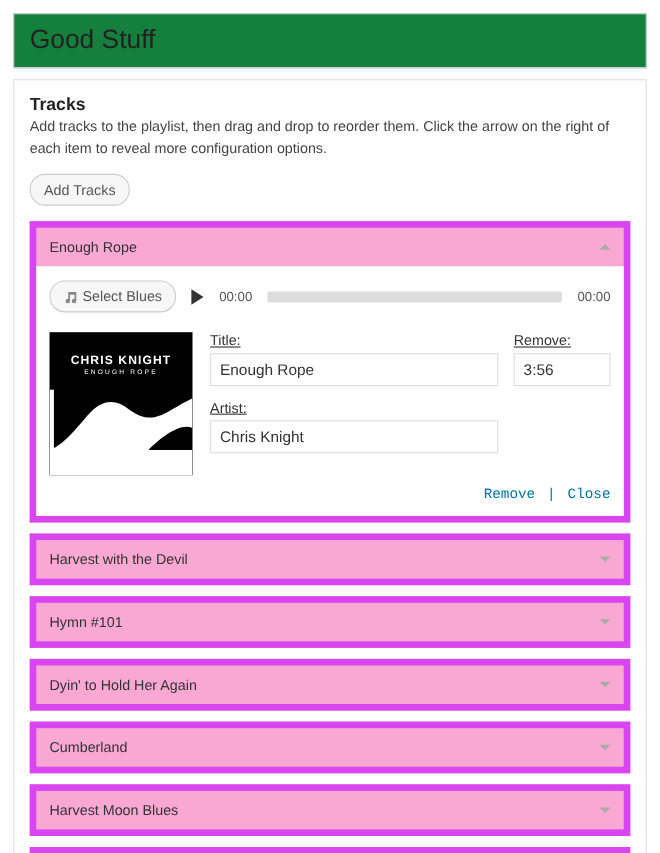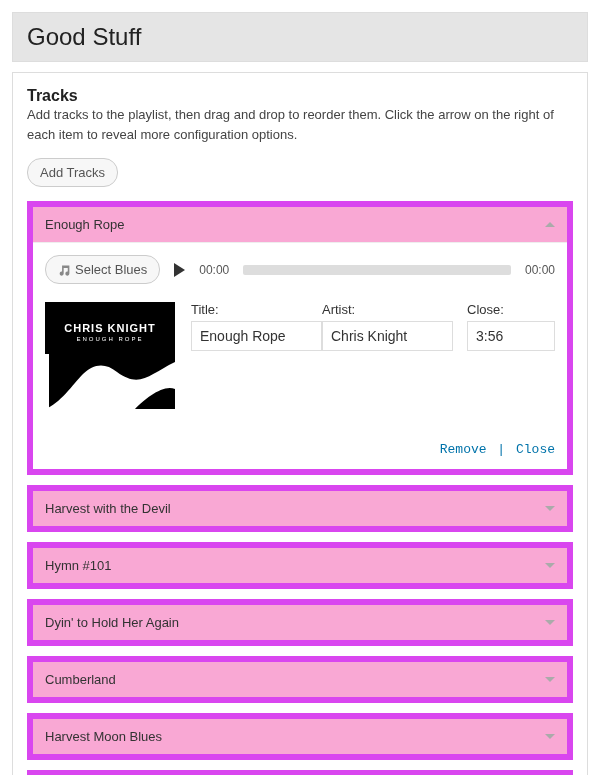--- a/index.html
+++ b/index.html
@@ -1,18 +1,18 @@
 <!DOCTYPE html>
 <html><head>
 <meta charset="utf-8">
 <style>
 * { box-sizing: border-box; margin: 0; padding: 0; }
 body { font-family: -apple-system, "Segoe UI", Helvetica, Arial, sans-serif; background: #fff; width: 600px; color: #333; }
 .outer { padding: 12px; }
-.title-box { border: 1px solid #ddd; padding: 10px 14px; background: #e5e5e5; }
+.title-box { border: 1px solid #ddd; padding: 10px 14px; background: #15803d; }
 .title-box h1 { font-size: 24px; font-weight: 400; color: #222; }
 .panel { border: 1px solid #ddd; margin-top: 10px; padding: 14px; }
 .panel h2 { font-size: 16px; font-weight: 600; color: #222; }
 .desc { font-size: 13px; line-height: 1.5; color: #444; margin-bottom: 14px; }
 .btn { display: inline-block; border: 1px solid #ccc; background: #f7f7f7; padding: 6px 12px; font-size: 13px; border-radius: 14px; color: #555; cursor: pointer; }
 .btn svg { vertical-align: -2px; margin-right: 4px; }
 .tracklist { margin-top: 14px; }
 .track { border: 6px solid #d946ef; margin-bottom: 10px; background: #f9a8d4; }
 .track-head { display: flex; align-items: center; justify-content: space-between; padding: 10px 12px; font-size: 13px; color: #333; cursor: pointer; }
 .track-head .tri { width: 0; height: 0; border-left: 5px solid transparent; border-right: 5px solid transparent; }
@@ -22,21 +22,21 @@
 .audio-row { display: flex; align-items: center; gap: 14px; margin-bottom: 18px; }
 .play-icon { width: 0; height: 0; border-top: 7px solid transparent; border-bottom: 7px solid transparent; border-left: 11px solid #333; cursor: pointer; }
 .time { font-size: 12px; color: #555; }
 .progress { flex: 1; height: 10px; background: #ddd; border-radius: 2px; }
 .details { display: flex; gap: 16px; }
 .art { width: 130px; height: 130px; background: #000; position: relative; flex-shrink: 0; overflow: hidden; }
 .art-text1 { color: #fff; font-size: 11px; font-weight: bold; letter-spacing: 1px; position: absolute; top: 20px; width: 100%; text-align: center; }
 .art-text2 { color: #fff; font-size: 6px; letter-spacing: 2px; position: absolute; top: 34px; width: 100%; text-align: center; }
 .art-shape { position: absolute; bottom: 0; left: 0; width: 100%; height: 78px; }
 .fields { flex: 1; display: flex; gap: 14px; }
-.col { display: flex; flex-direction: row; }
+.col { display: flex; flex-direction: column; text-decoration: underline; }
 .col.grow { flex: 1; }
 .lbl { font-size: 13px; color: #333; margin-bottom: 4px; }
 .inp { border: 1px solid #ddd; padding: 6px 8px; font-size: 14px; color: #333; width: 100%; }
 .inp.short { width: 88px; }
 .field-group { margin-bottom: 12px; }
 .actions { text-align: right; margin-top: 10px; font-size: 13px; font-family: Liberation Mono, monospace; }
 .actions a { color: #0073aa; text-decoration: none; }
 .actions .sep { color: #0073aa; margin: 0 3px; }
 </style>
 </head>
@@ -87,21 +87,21 @@
                   <div class="lbl">Title:</div>
                   <input class="inp" value="Enough Rope" style="">
                 </div>
                 <div class="field-group">
                   <div class="lbl">Artist:</div>
                   <input class="inp" value="Chris Knight" style="">
                 </div>
               </div>
               <div class="col">
                 <div class="field-group">
-                  <div class="lbl">Close:</div>
+                  <div class="lbl">Remove:</div>
                   <input class="inp short" value="3:56" style="">
                 </div>
               </div>
             </div>
           </div>
 
           <div class="actions">
             <a href="#">Remove</a>
             <span class="sep">|</span>
             <a href="#">Close</a>

